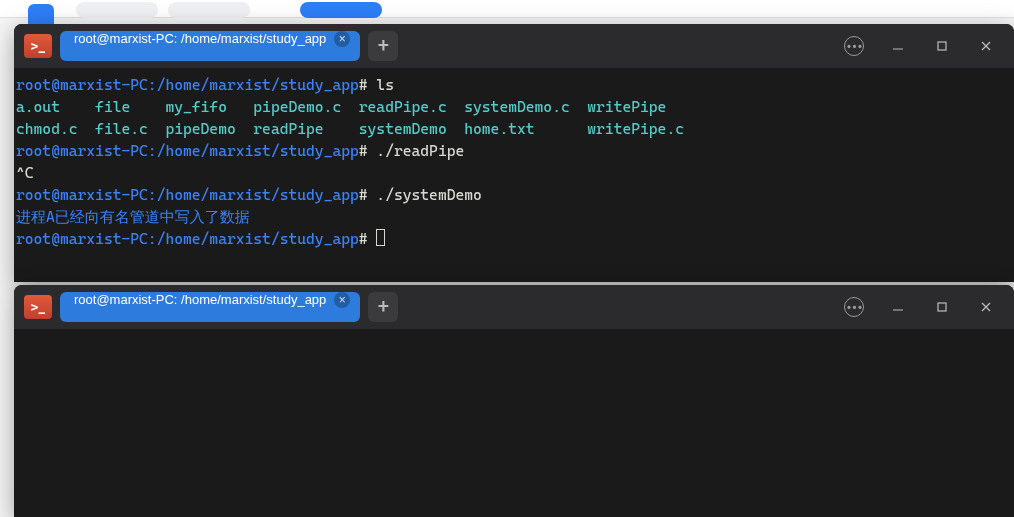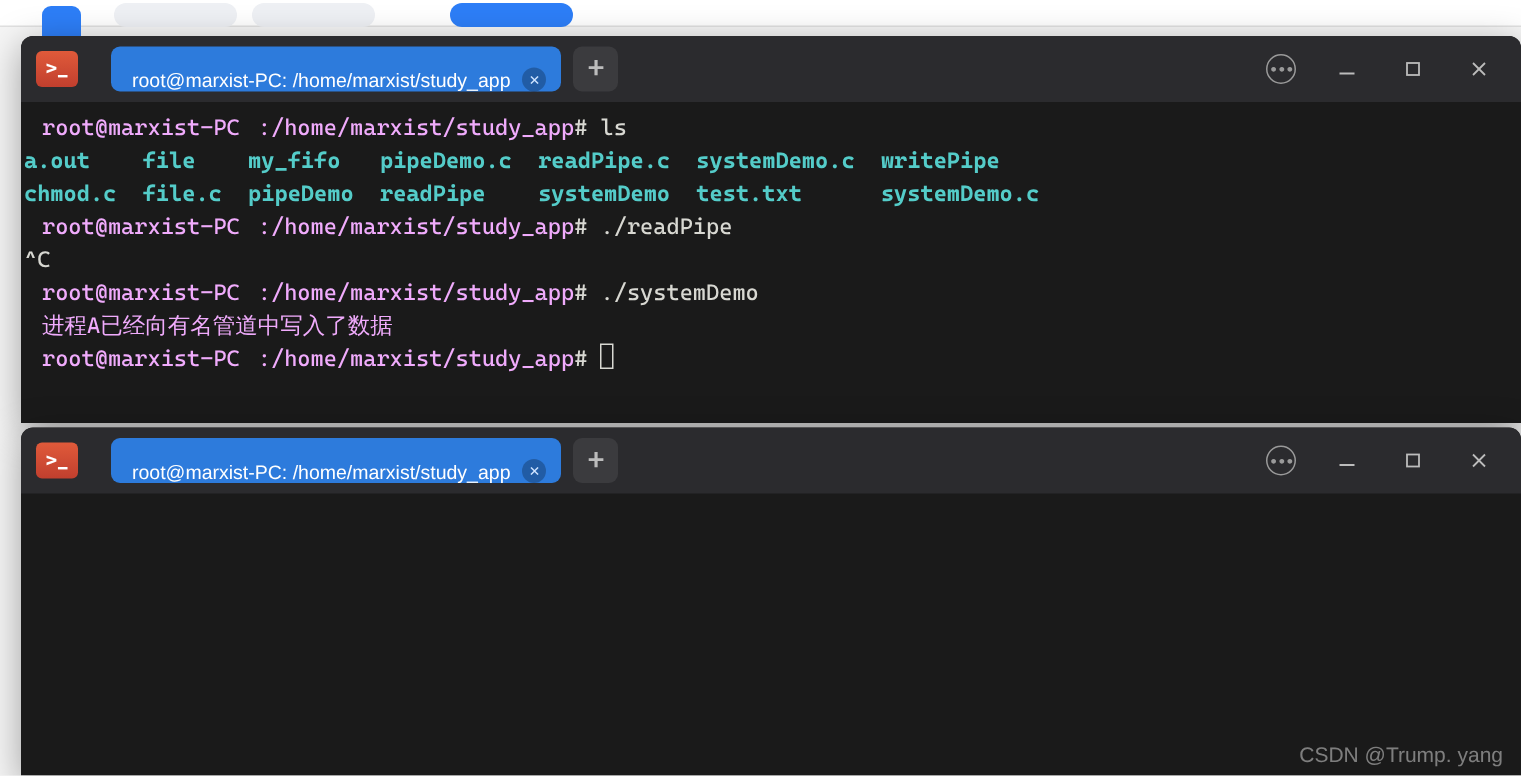--- a/index.html
+++ b/index.html
@@ -64,30 +64,29 @@
     border-radius: 4px;
     display: flex;
     align-items: center;
     justify-content: center;
     color: #fff;
     font-size: 13px;
     font-weight: bold;
   }
   .tab {
     display: flex;
-    align-items: flex-end;
+    align-items: flex-start;
     height: 30px;
     padding: 0 10px 0 14px;
     background: #2d7bdc;
     border-radius: 6px;
     color: #fff;
     font-family: -apple-system, "Segoe UI", sans-serif;
     font-size: 13px;
     gap: 8px;
-    margin-left: 14px;
   }
   .tab-close {
     width: 16px; height: 16px;
     border-radius: 50%;
     background: rgba(0,0,0,.25);
     color: #cfe4ff;
     font-size: 12px;
     line-height: 16px;
     text-align: center;
     cursor: pointer;
@@ -122,22 +121,22 @@
   }
   .menu-dots { letter-spacing: -1px; font-size: 11px; color: #9a9a9a; line-height: 1; }
 
   .term-body {
     padding: 6px 2px;
     font-size: 15px;
     line-height: 22px;
     white-space: pre;
     color: #e8e8e8;
   }
-  .g { color: #f0abfc; margin-left: 12px; }
-  .c { color: #54ccc9; font-weight: bold; }
+  .g { color: #3b82f6; }
+  .c { color: #54ccc9; }
   .w { color: #d8d8d2; }
   .cursor-box {
     display: inline-block;
     width: 9px; height: 17px;
     border: 1px solid #d8d8d2;
     vertical-align: -2px;
   }
   .cursor-block {
     display: inline-block;
     width: 9px; height: 17px;
@@ -189,21 +188,21 @@
     </div>
     <div class="win-btn">
       <svg>
           <line x1="3" y1="3" x2="11" y2="11"></line>
           <line x1="11" y1="3" x2="3" y2="11"></line>
         </svg>
     </div>
   </div>
   <div class="term-body"><span class="g">root@marxist-PC</span><span class="g">:/home/marxist/study_app</span><span class="w">#</span><span class="w"> ls</span>
 <span class="c">a.out    file    my_fifo   pipeDemo.c  readPipe.c  systemDemo.c  writePipe</span>
-<span class="c">chmod.c  file.c  pipeDemo  readPipe    systemDemo  test.txt      systemDemo.c</span>
+<span class="c">chmod.c  file.c  pipeDemo  readPipe    systemDemo  home.txt      writePipe.c</span>
 <span class="g">root@marxist-PC</span><span class="g">:/home/marxist/study_app</span><span class="w">#</span><span class="w"> ./readPipe</span>
 <span class="w">^C</span>
 <span class="g">root@marxist-PC</span><span class="g">:/home/marxist/study_app</span><span class="w">#</span><span class="w"> ./systemDemo</span>
 <span class="g">进程A已经向有名管道中写入了数据</span>
 <span class="g">root@marxist-PC</span><span class="g">:/home/marxist/study_app</span><span class="w">#</span><span class="w"> </span><span class="cursor-box"></span></div>
 </div>
 
 <div class="term-window bottom">
   <div class="titlebar">
     <div class="app-icon">&gt;_</div>
@@ -228,14 +227,13 @@
           <rect x="3" y="3" width="8" height="8"></rect>
         </svg>
     </div>
     <div class="win-btn">
       <svg>
           <line x1="3" y1="3" x2="11" y2="11"></line>
           <line x1="11" y1="3" x2="3" y2="11"></line>
         </svg>
     </div>
   </div>
-  <div class="watermark">CSDN @Trump. yang</div>
 </div>
 
 </body></html>

